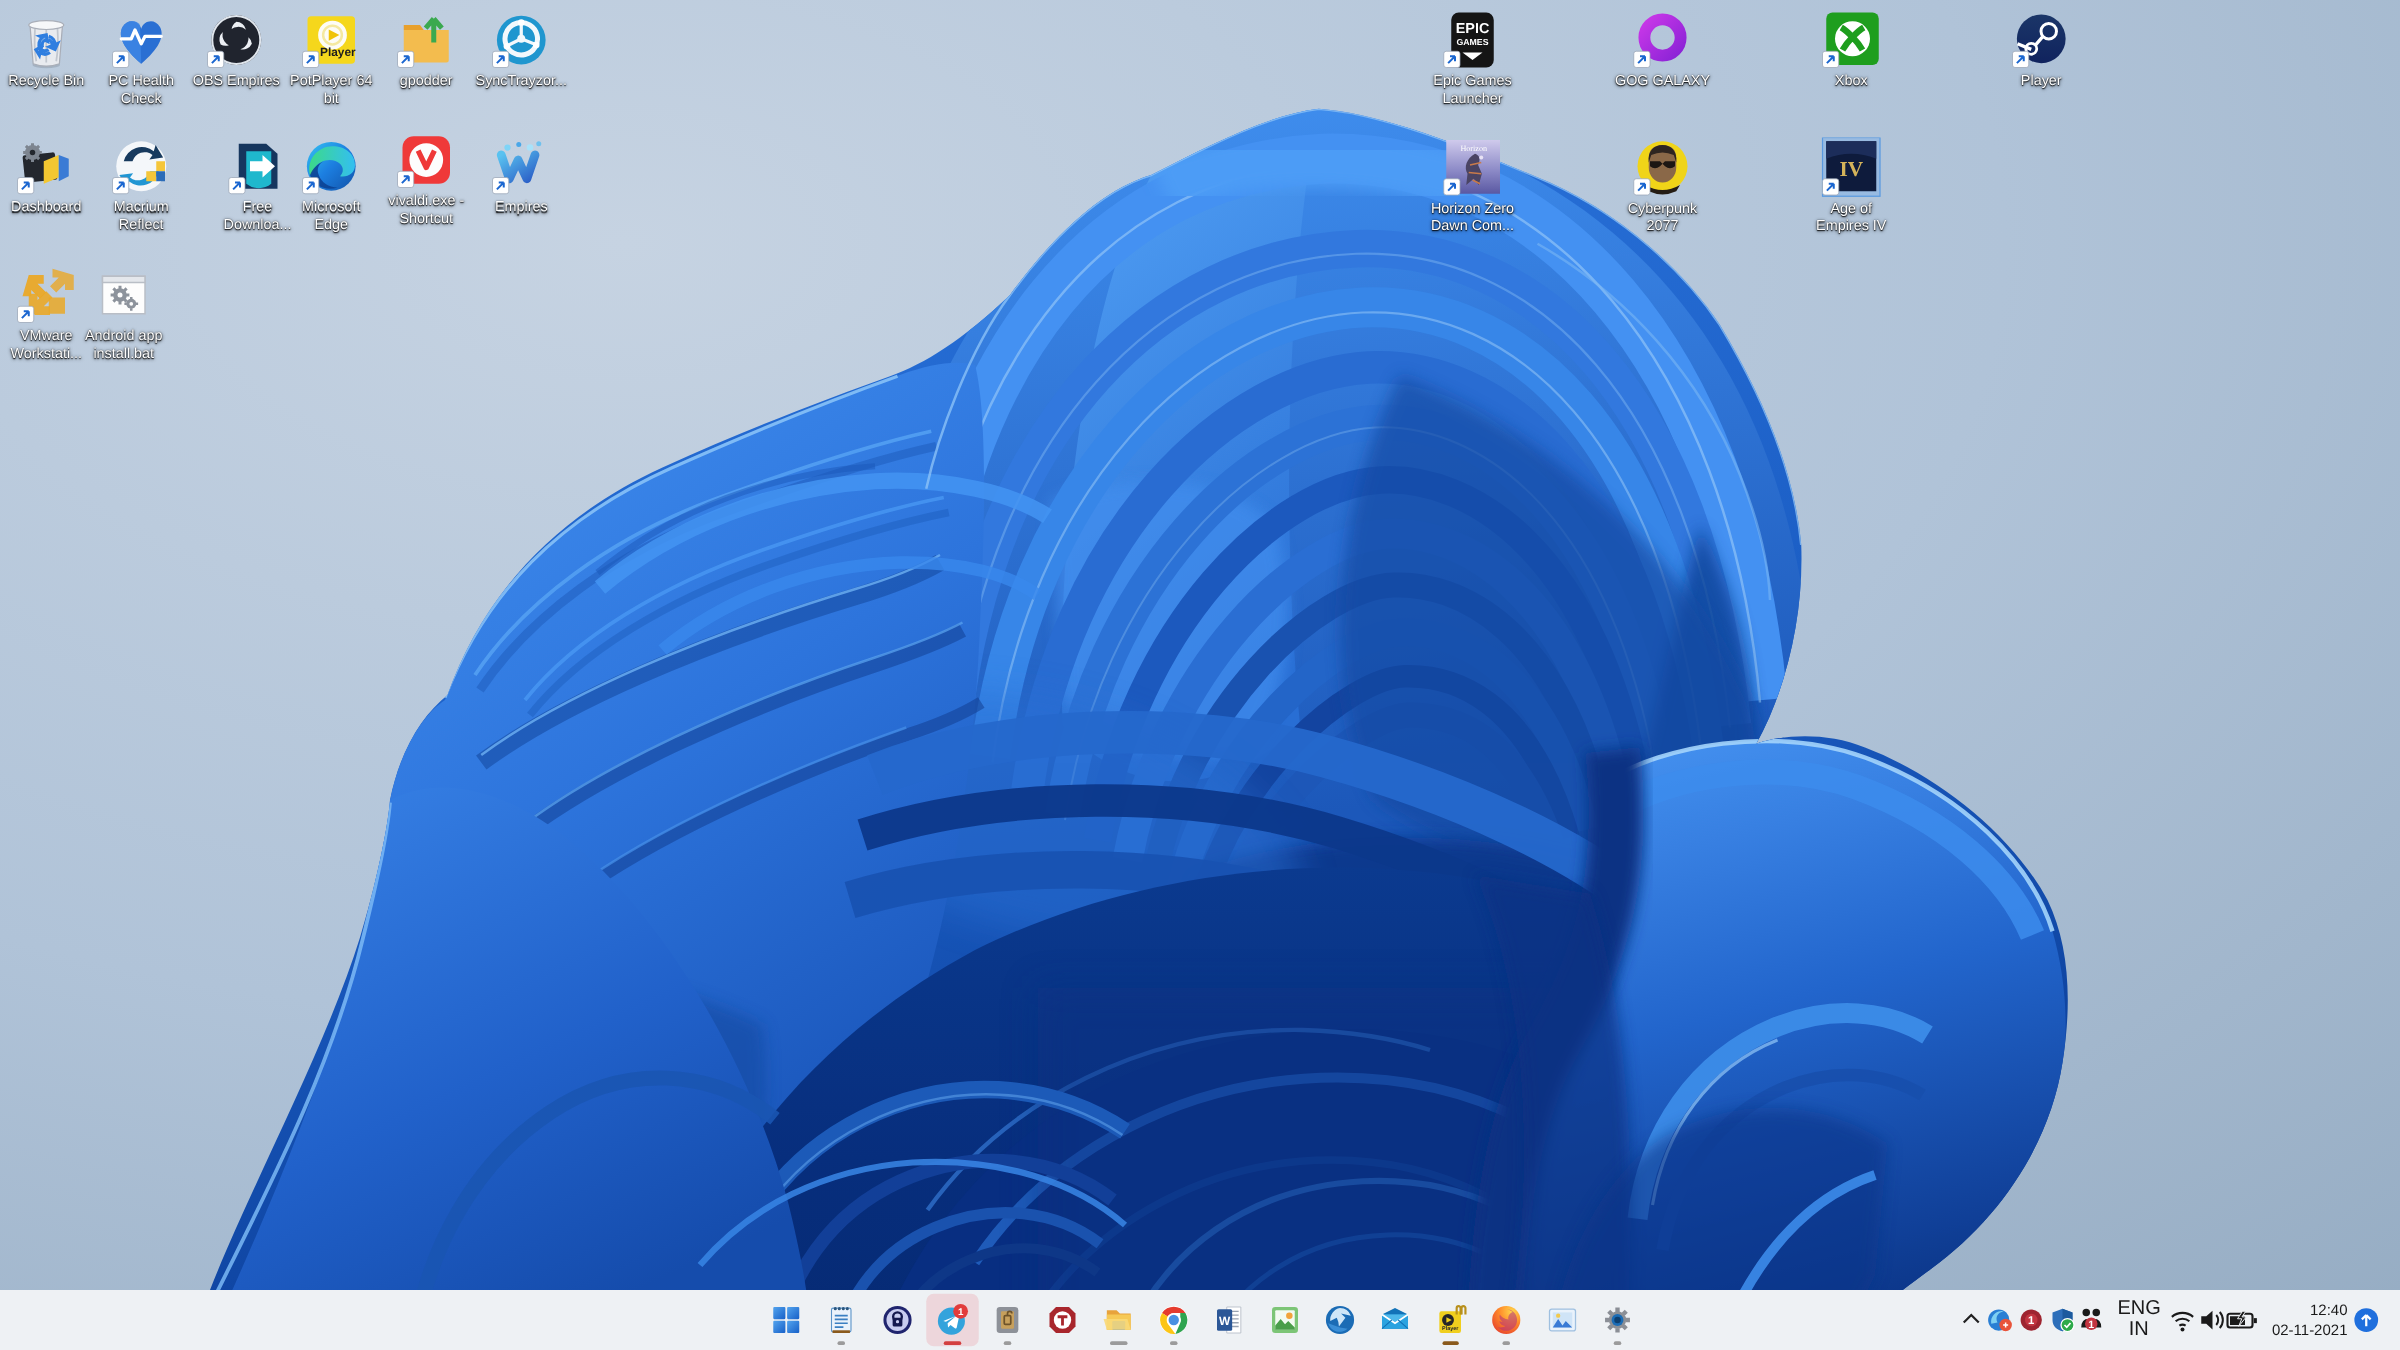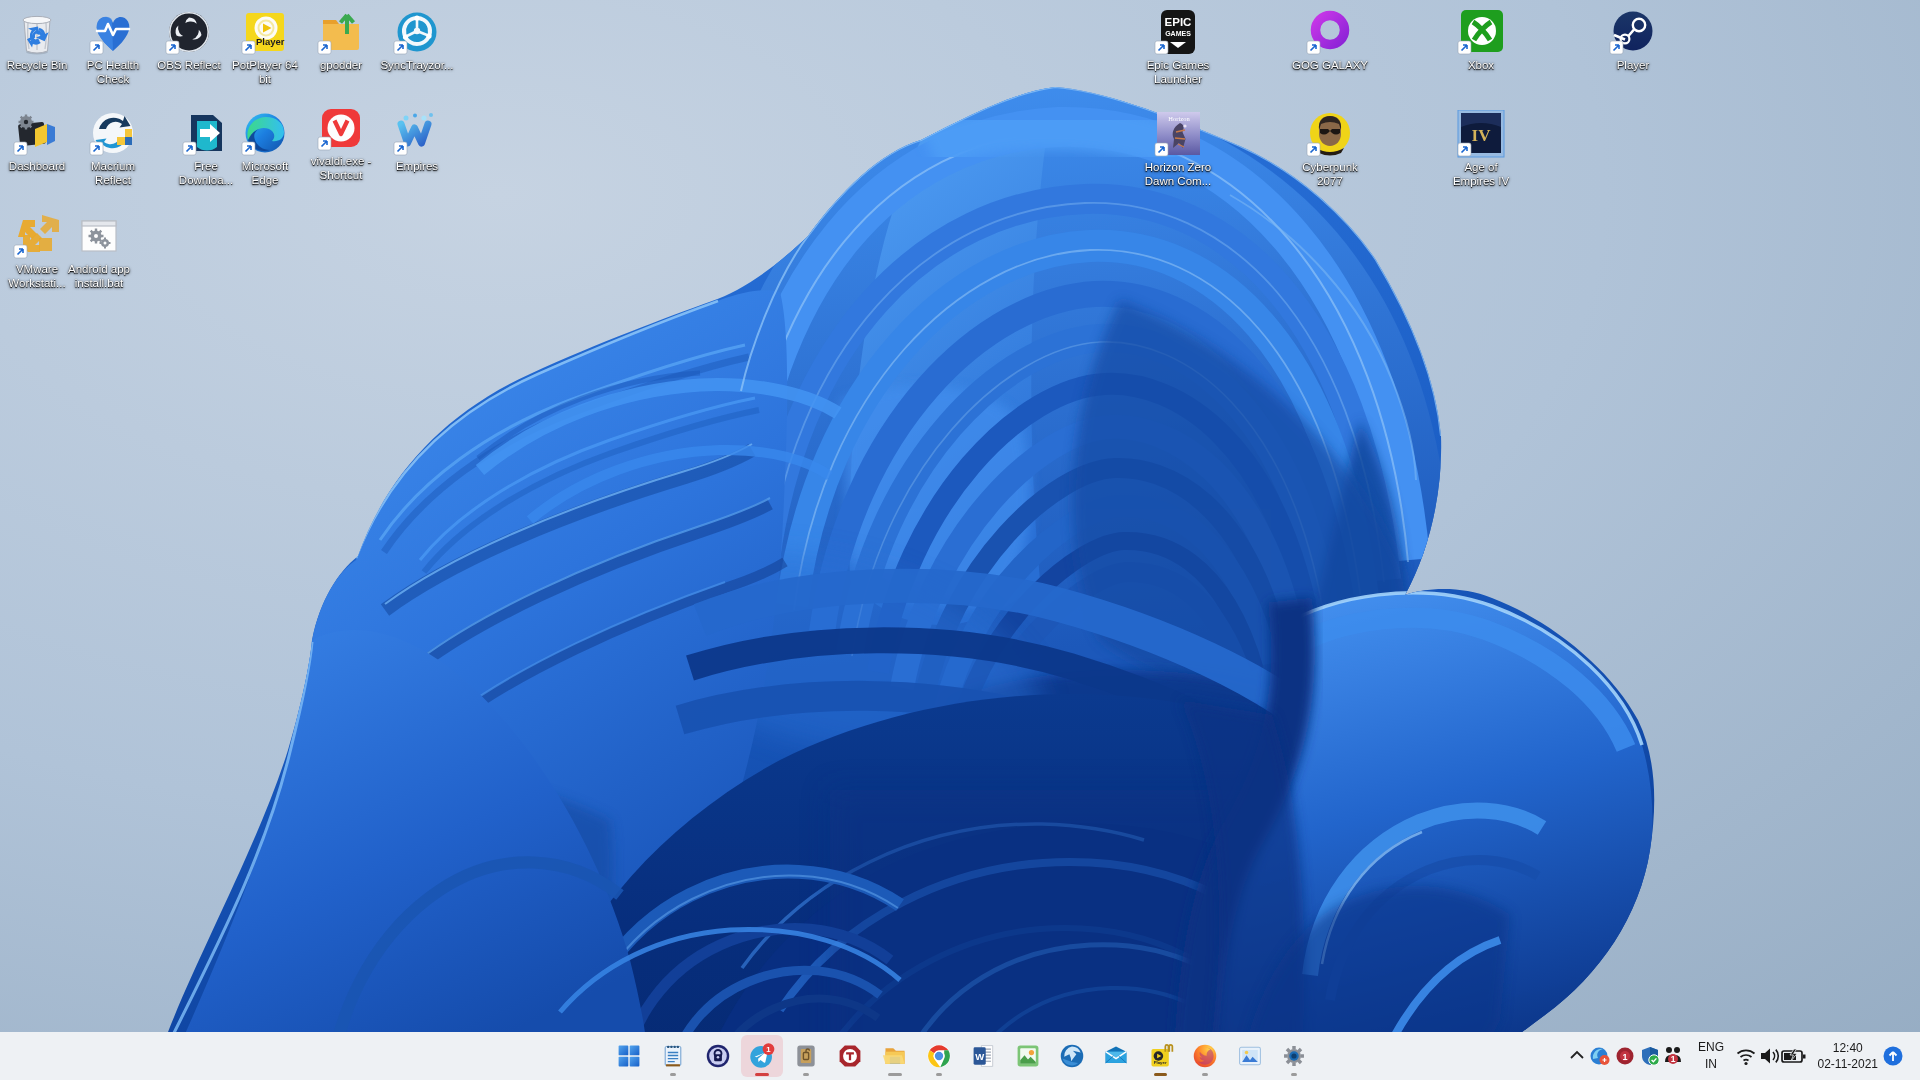--- a/index.html
+++ b/index.html
@@ -188,21 +188,21 @@
       <circle cx="24" cy="24" r="20" fill="#20242e"></circle>
       <circle cx="24" cy="24" r="19.2" fill="none" stroke="#dfe5ec" stroke-width="1.6"></circle>
       <g fill="#eceff4">
         <path d="M24,9.5 a8,8 0 0 1 7.8,6.2 a9,9 0 0 0 -7,-2.2 a9,9 0 0 0 -4.5,1.6 a8,8 0 0 1 3.7,-5.6"></path>
         <path d="M36.5,27 a8,8 0 0 1 -9.2,4.3 a9,9 0 0 0 5.6,-4.8 a9,9 0 0 0 0.9,-4.7 a8,8 0 0 1 2.7,5.2"></path>
         <path d="M11.5,27.5 a8,8 0 0 1 1.8,-9.9 a9,9 0 0 0 1.2,7.3 a9,9 0 0 0 3.6,3.2 a8,8 0 0 1 -6.6,-0.6"></path>
       </g>
       <rect x="1" y="33" width="13" height="13" rx="2" fill="#fff" stroke="#98a4b5" stroke-width="0.6"></rect>
       <path d="M4.5,42.5 L10,37 M10,37 h-4 M10,37 v4" stroke="#1a66d0" stroke-width="1.6" fill="none"></path>
     </svg>
-<span class="lbl">OBS Reflect</span>
+<span class="lbl">OBS Empires</span>
   </div>
 <div class="di" style="left:217px;top:8px">
 <svg width="48" height="48" viewBox="0 0 48 48">
       <rect x="5" y="5" width="38" height="38" rx="3" fill="#f5d71c"></rect>
       <circle cx="25" cy="20" r="11.5" fill="#fdfcf6"></circle>
       <circle cx="25" cy="20" r="7.5" fill="none" stroke="#f5e9a0" stroke-width="2"></circle>
       <path d="M22,15.5 l8.5,4.5 l-8.5,4.5 Z" fill="#f0c40a"></path>
       <text x="15" y="37" font-size="9.5" font-weight="bold" fill="#1c1c20" font-family="Liberation Sans">Player</text>
       <rect x="1" y="33" width="13" height="13" rx="2" fill="#fff" stroke="#98a4b5" stroke-width="0.6"></rect>
       <path d="M4.5,42.5 L10,37 M10,37 h-4 M10,37 v4" stroke="#1a66d0" stroke-width="1.6" fill="none"></path>
@@ -659,21 +659,21 @@
 <svg width="24" height="24" viewBox="0 0 24 24" style="position:absolute;left:1661px;top:12px">
       <g fill="#1a1a1a">
         <circle cx="8" cy="6" r="3"></circle>
         <circle cx="16" cy="6" r="3"></circle>
         <path d="M4,18 q0,-7 6,-7 q-2,4 0,7 Z"></path>
         <path d="M20,18 q0,-7 -6,-7 q2,4 0,7 Z"></path>
       </g>
       <circle cx="12" cy="15" r="5" fill="#c23440"></circle>
       <text x="12" y="18.4" font-size="8.5" font-weight="bold" fill="#fff" text-anchor="middle" font-family="Liberation Sans">1</text>
     </svg>
-<div style="position:absolute;left:1694px;top:7px;width:34px;text-align:center;font-size:12px;line-height:16.5px;color:#1a1a1a">ENG<br>IN</div>
+<div style="position:absolute;left:1694px;top:7px;width:34px;text-align:center;font-size:16px;line-height:16.5px;color:#1a1a1a">ENG<br>IN</div>
 <svg width="24" height="24" viewBox="0 0 24 24" style="position:absolute;left:1734px;top:12px">
       <g stroke="#1a1a1a" fill="none" stroke-width="1.7">
         <path d="M3.5,9.5 a13,13 0 0 1 17,0"></path>
         <path d="M6.5,13 a8.5,8.5 0 0 1 11,0"></path>
         <path d="M9.5,16.5 a4.5,4.5 0 0 1 5,0"></path>
       </g>
       <circle cx="12" cy="19.5" r="1.6" fill="#1a1a1a"></circle>
     </svg>
 <svg width="24" height="24" viewBox="0 0 24 24" style="position:absolute;left:1757px;top:12px">
       <path d="M4,9 h4 l5,-4.5 v15 l-5,-4.5 h-4 Z" fill="#1a1a1a"></path>
@@ -681,18 +681,18 @@
         <path d="M16,8 a6,6 0 0 1 0,8"></path>
         <path d="M18.8,5.6 a9.5,9.5 0 0 1 0,12.8"></path>
       </g>
     </svg>
 <svg width="26" height="24" viewBox="0 0 26 24" style="position:absolute;left:1780px;top:12px">
       <rect x="2" y="7" width="20" height="11" rx="2" fill="none" stroke="#1a1a1a" stroke-width="1.7"></rect>
       <rect x="23" y="10.5" width="2.5" height="4" fill="#1a1a1a"></rect>
       <rect x="4" y="9" width="12" height="7" fill="#1a1a1a"></rect>
       <path d="M14,5 l-4,6 h3.4 l-2.4,6 l6,-7.5 h-3.4 l3,-4.5 Z" fill="#1a1a1a" stroke="#eef1f4" stroke-width="0.8"></path>
     </svg>
-<div style="position:absolute;right:42px;top:7.5px;text-align:center;font-size:12px;line-height:16.5px;color:#1a1a1a">12:40<br>02-11-2021</div>
+<div style="position:absolute;right:42px;top:7.5px;text-align:right;font-size:12px;line-height:16.5px;color:#1a1a1a">12:40<br>02-11-2021</div>
 <svg width="24" height="24" viewBox="0 0 24 24" style="position:absolute;left:1881px;top:12px">
       <circle cx="12" cy="12" r="9.5" fill="#1f6fdd"></circle>
       <path d="M12,17 v-9 M12,8 l-3.5,3.5 M12,8 l3.5,3.5" stroke="#fff" stroke-width="1.8" fill="none"></path>
     </svg>
 </div>
 
 </body></html>

